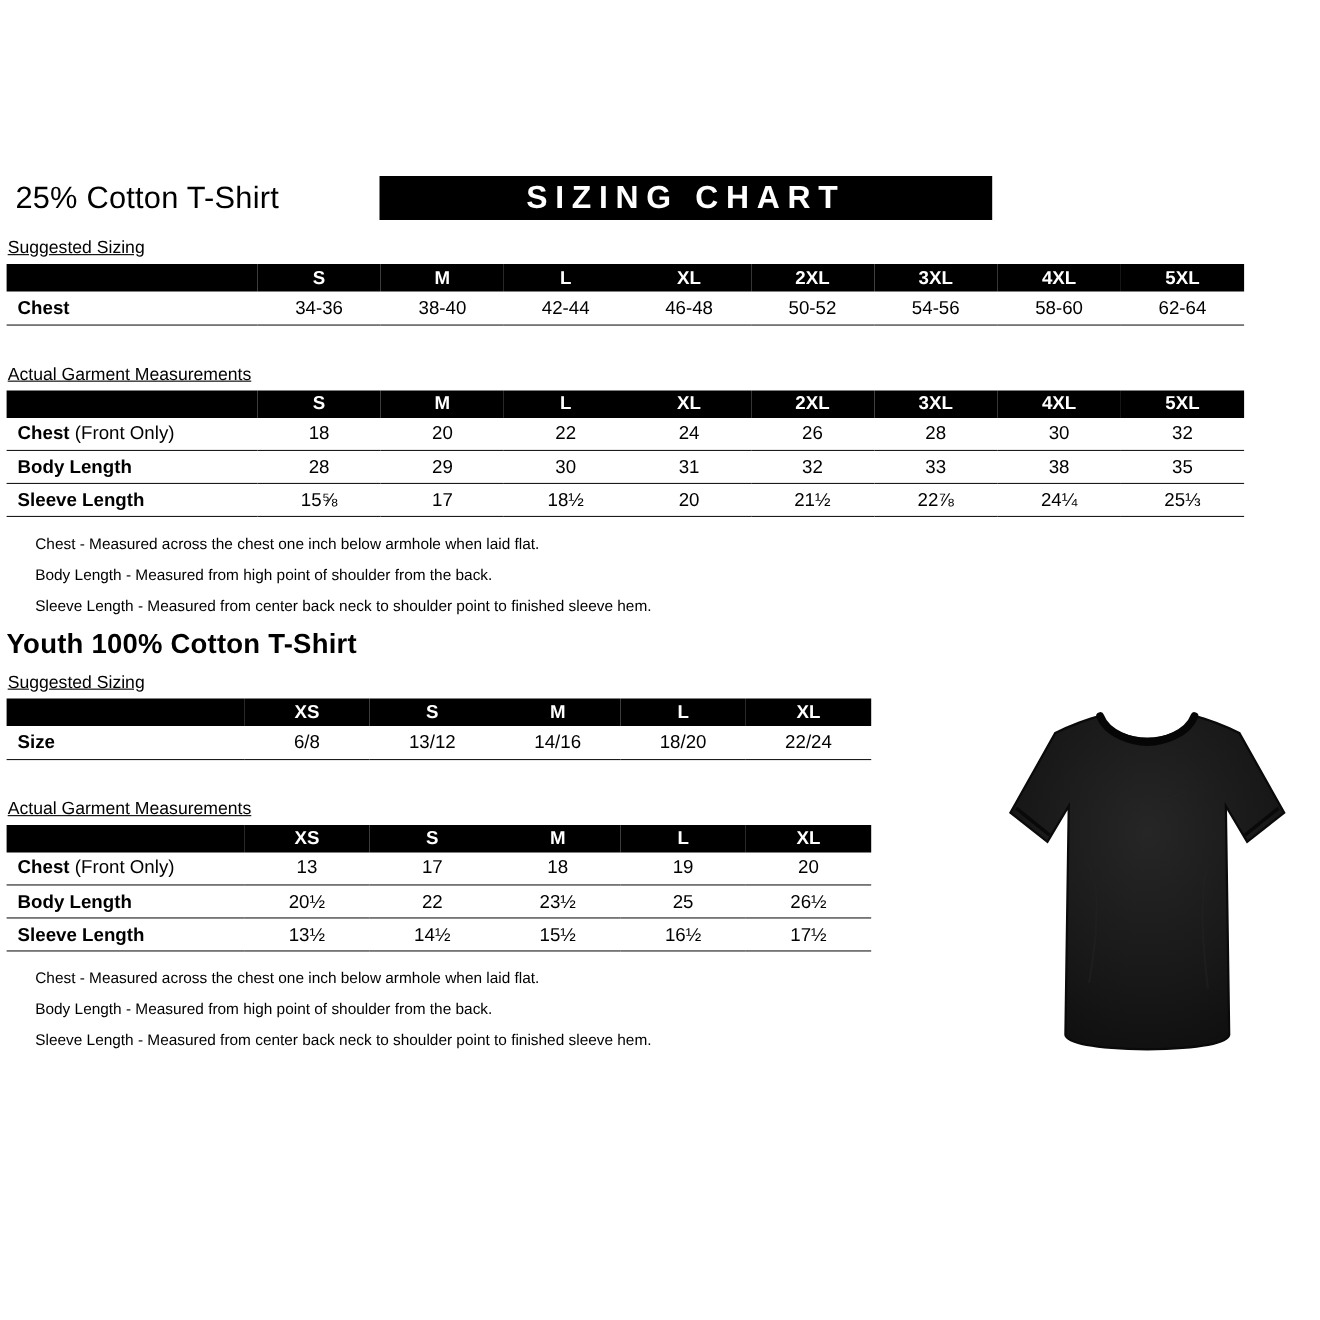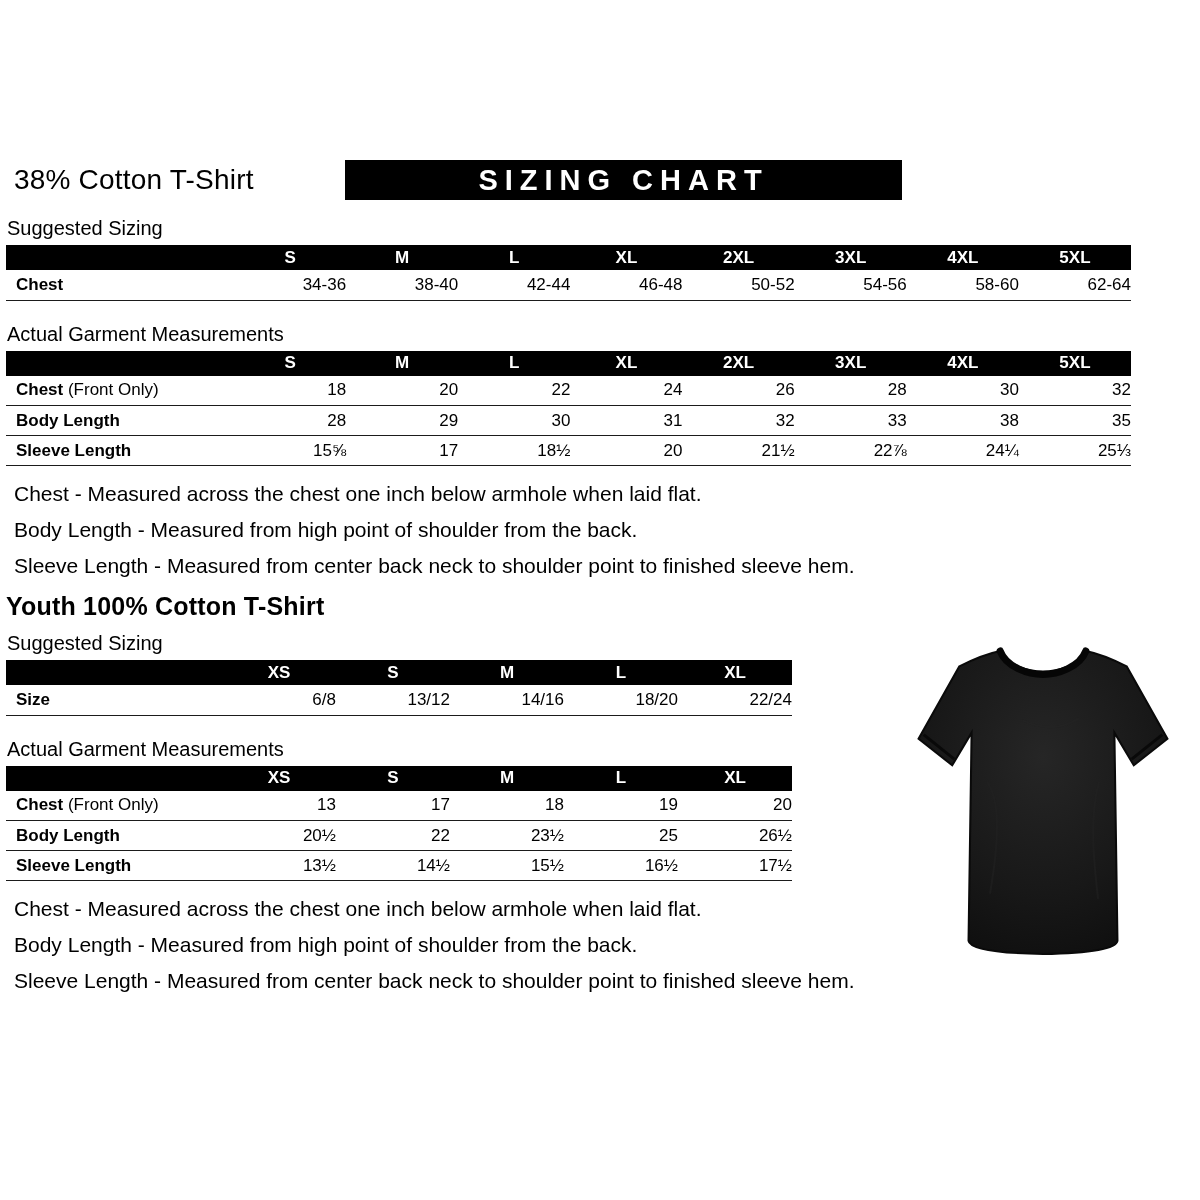--- a/index.html
+++ b/index.html
@@ -21,58 +21,58 @@
   }
   .banner {
     position:absolute; left:345px; top:0;
     width:557px; height:40px;
     background:#000; color:#fff;
     display:flex; align-items:center; justify-content:center;
     font-size:29px; font-weight:bold; letter-spacing:7px;
   }
 
   
-  .section-label { margin:11px 0 5px 7px; font-size:20px; }
-  .section-label.tight { margin-top:22px; }
+  .section-label { margin:11px 0 5px 7px; font-size:16px;text-decoration:underline; }
+  .section-label.tight { margin-top:36px; }
 
   
   table { border-collapse:collapse; margin-left:6px; table-layout:fixed; }
   table.adult { width:1125px; }
   table.youth { width:786px; }
   th {
     background:#000; color:#fff;
     font-size:17px; font-weight:bold;
     height:25px; text-align:center; padding:0;
   }
   td {
-    font-size:17px; height:30px; text-align:right;
+    font-size:17px; height:30px; text-align:center;
     border-bottom:1.5px solid #1b1b1b; padding:0;
   }
   td.row-label { text-align:left; padding-left:10px;margin-top:28px; }
   .b { font-weight:bold; }
   .nb { font-weight:normal; }
 
   
   .notes { margin:16px 0 0 14px; }
-  .note { font-size:21px; margin-bottom:12px; }
+  .note { font-size:14px; margin-bottom:12px;margin-left:18px; }
 
   
   .youth-title { margin:14px 0 0 6px; font-size:25px; font-weight:bold; letter-spacing:0.2px; }
 
   
   .tshirt-wrap { position:absolute; left:890px; top:466px; width:306px; height:352px; }
   .tshirt-wrap svg { width:100%; height:100%; display:block; }
 </style>
 </head>
 <body>
 
 <div class="page">
 
   <div class="header">
-    <div class="page-title">38% Cotton T-Shirt</div>
+    <div class="page-title">25% Cotton T-Shirt</div>
     <div class="banner">
       <span>SIZING CHART</span>
     </div>
   </div>
 
   <div class="section-label">Suggested Sizing</div>
 
   <table class="adult">
     <colgroup>
       <col style="width:228px">

